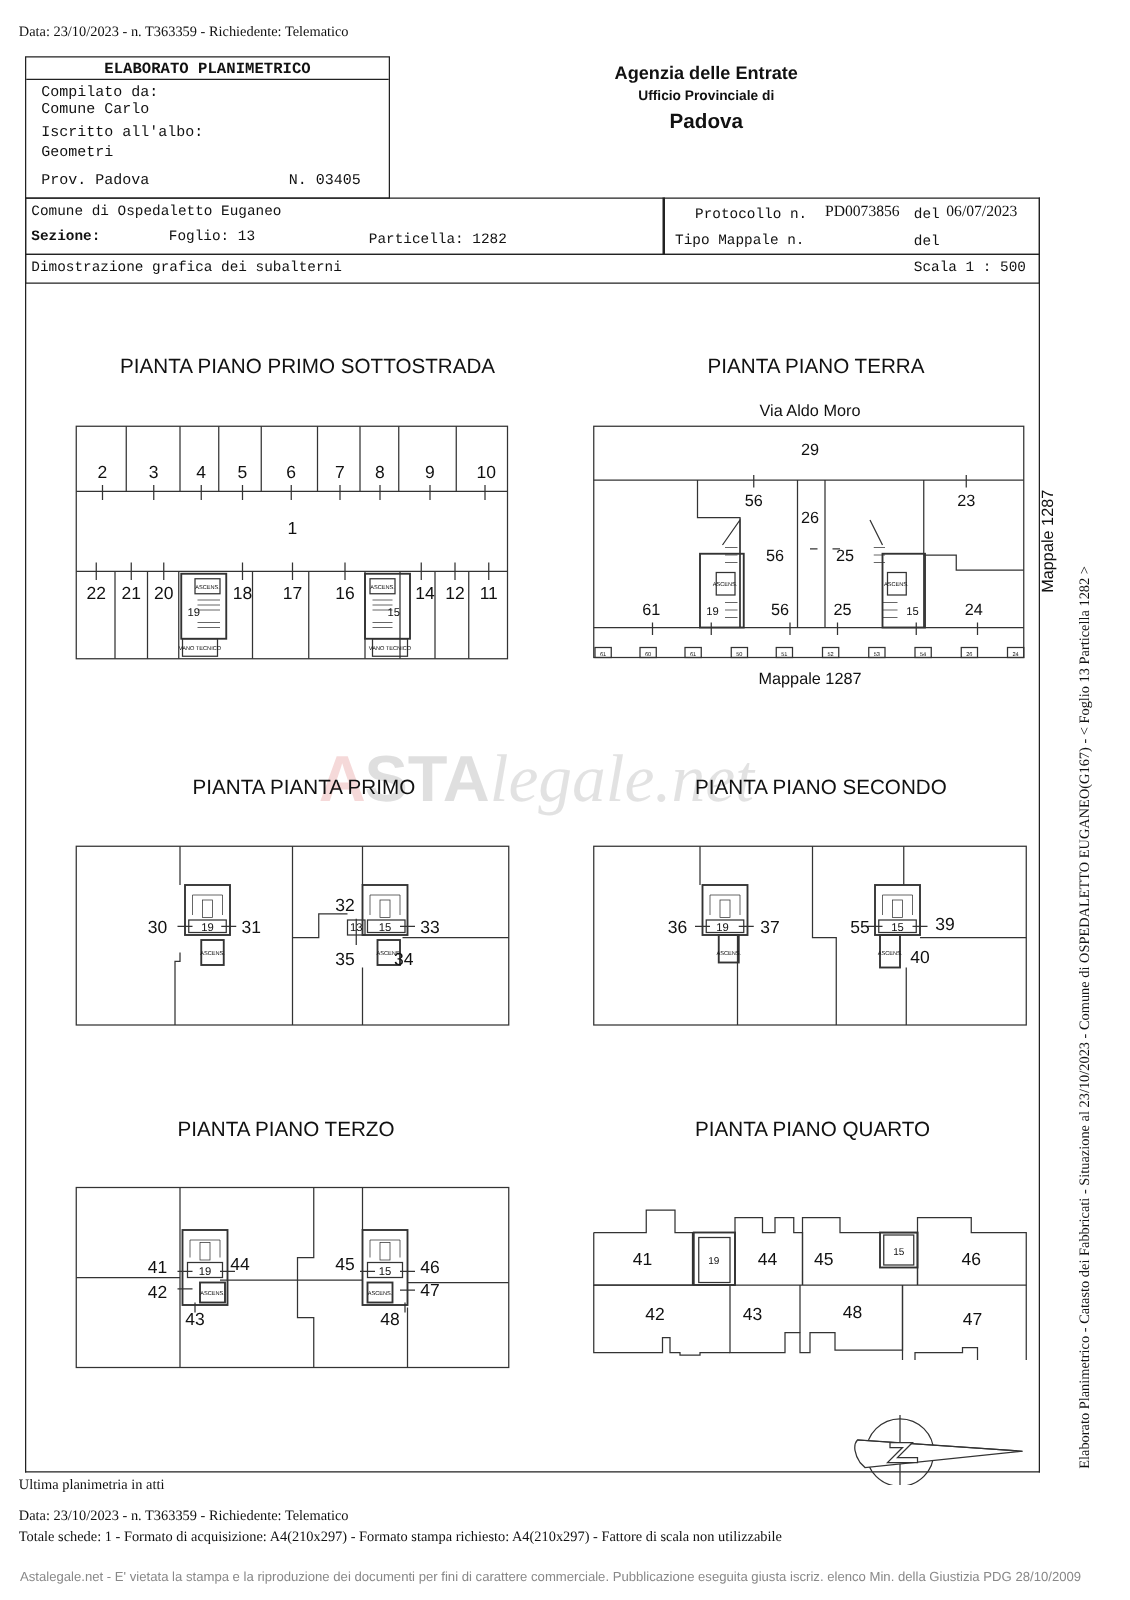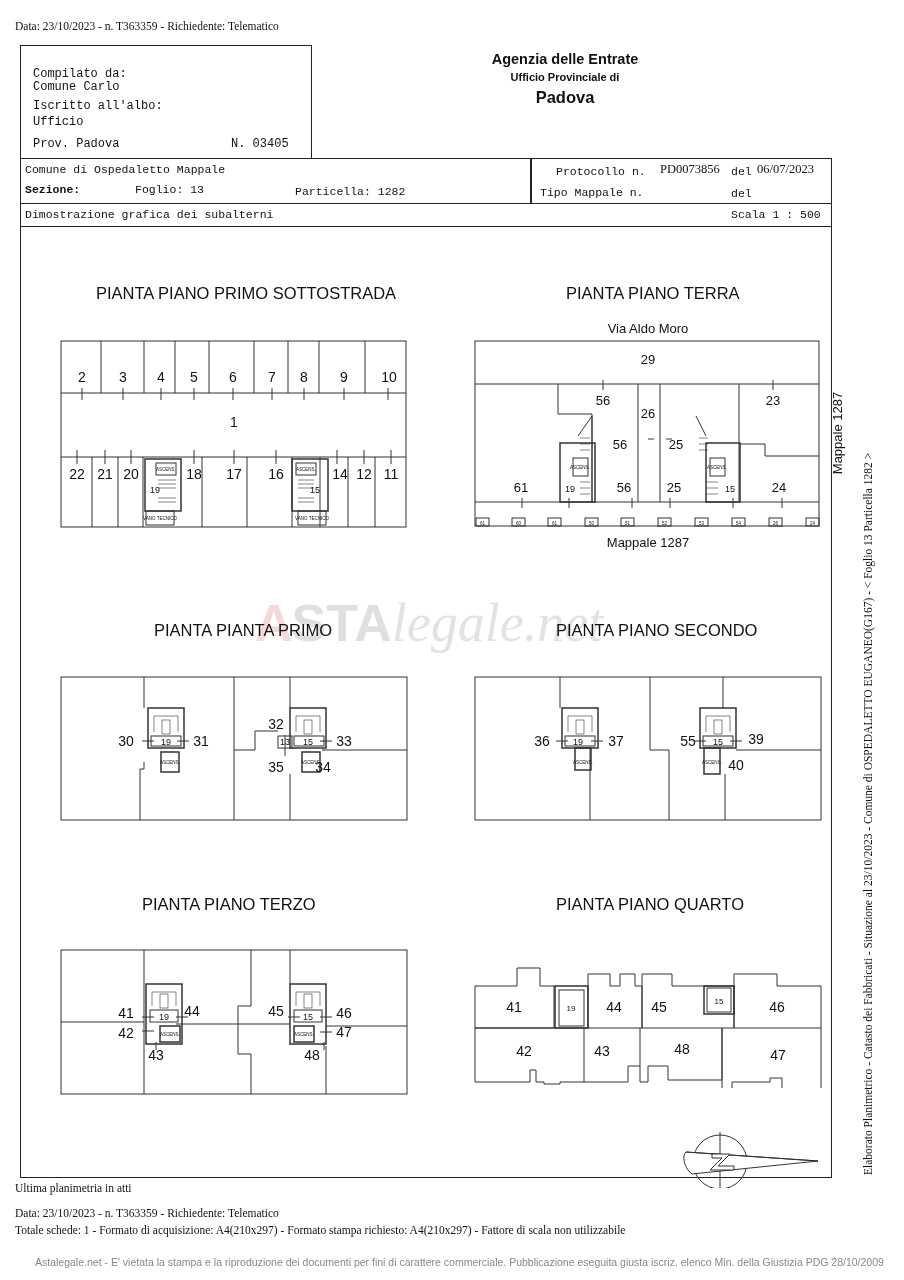--- a/index.html
+++ b/index.html
@@ -35,46 +35,47 @@
   svg text { font-family: "Liberation Sans", sans-serif; fill: #111; }
 
   #watermark { left: 255px; top: 592px; font-family: "Liberation Serif", serif; white-space: nowrap; opacity: 0.18; }
   #watermark .w1 { font-family: "Liberation Sans", sans-serif; font-weight: bold; font-size: 52px; color: #c33; letter-spacing: -1px; }
   #watermark .w2 { font-family: "Liberation Sans", sans-serif; font-weight: bold; font-size: 52px; color: #555; }
   #watermark .w3 { font-style: italic; font-size: 54px; color: #666; }
 
   #side-text { left: 862px; top: 1175px; transform-origin: 0 0; transform: rotate(-90deg); font-size: 11.5px; white-space: nowrap; }
 
   .foot { position: absolute; left: 15px; font-size: 11.5px; white-space: nowrap; }
-  #disclaimer { left: 16px; top: 1268px; font-family: "Liberation Sans", sans-serif; font-size: 10.5px; color: #888; white-space: nowrap; transform: translateY(-100%); margin-left: 19px; }
+  #disclaimer { left: 16px; top: 1268px; font-family: "Liberation Sans", sans-serif; font-size: 10.5px; color: #888; white-space: nowrap; transform: translateY(-100%); }
 </style>
 </head>
 <body>
 
 <div class="abs" id="top-meta">Data: 23/10/2023 - n. T363359 - Richiedente: Telematico</div>
 
 <div class="abs mono" id="header-box">
+  <div class="title">ELABORATO PLANIMETRICO</div>
   <div class="line" style="top:21px">Compilato da:</div>
   <div class="line" style="top:34px">Comune Carlo</div>
   <div class="line" style="top:53px">Iscritto all'albo:</div>
-  <div class="line" style="top:69px">Ufficio</div>
+  <div class="line" style="top:69px">Geometri</div>
   <div class="line" style="top:91px">Prov. Padova</div>
   <div class="line" style="top:91px; left:210px">N. 03405</div>
 </div>
 
 <div class="abs" id="agency">
   <div class="a1">Agenzia delle Entrate</div>
   <div class="a3">Ufficio Provinciale di</div>
   <div class="a4">Padova</div>
 </div>
 
 <div class="rowbox" id="row1"></div>
 <div class="abs" id="row1-split"></div>
 <div class="rowbox" id="row2"></div>
-<div class="hdtext" style="left:25px; top:163px">Comune di Ospedaletto Mappale</div>
+<div class="hdtext" style="left:25px; top:163px">Comune di Ospedaletto Euganeo</div>
 <div class="hdtext" style="left:25px; top:183px; font-weight:bold">Sezione:</div>
 <div class="hdtext" style="left:135px; top:183px">Foglio: 13</div>
 <div class="hdtext" style="left:295px; top:185px">Particella: 1282</div>
 <div class="hdtext" style="left:556px; top:165px">Protocollo n.</div>
 <div class="hdtext serif" style="left:660px; top:162px; font-family:'Liberation Serif',serif; font-size:12.5px">PD0073856</div>
 <div class="hdtext" style="left:731px; top:165px">del</div>
 <div class="hdtext" style="left:757px; top:162px; font-family:'Liberation Serif',serif; font-size:12.5px">06/07/2023</div>
 <div class="hdtext" style="left:540px; top:186px">Tipo Mappale n.</div>
 <div class="hdtext" style="left:731px; top:187px">del</div>
 <div class="hdtext" style="left:25px; top:208px">Dimostrazione grafica dei subalterni</div>

